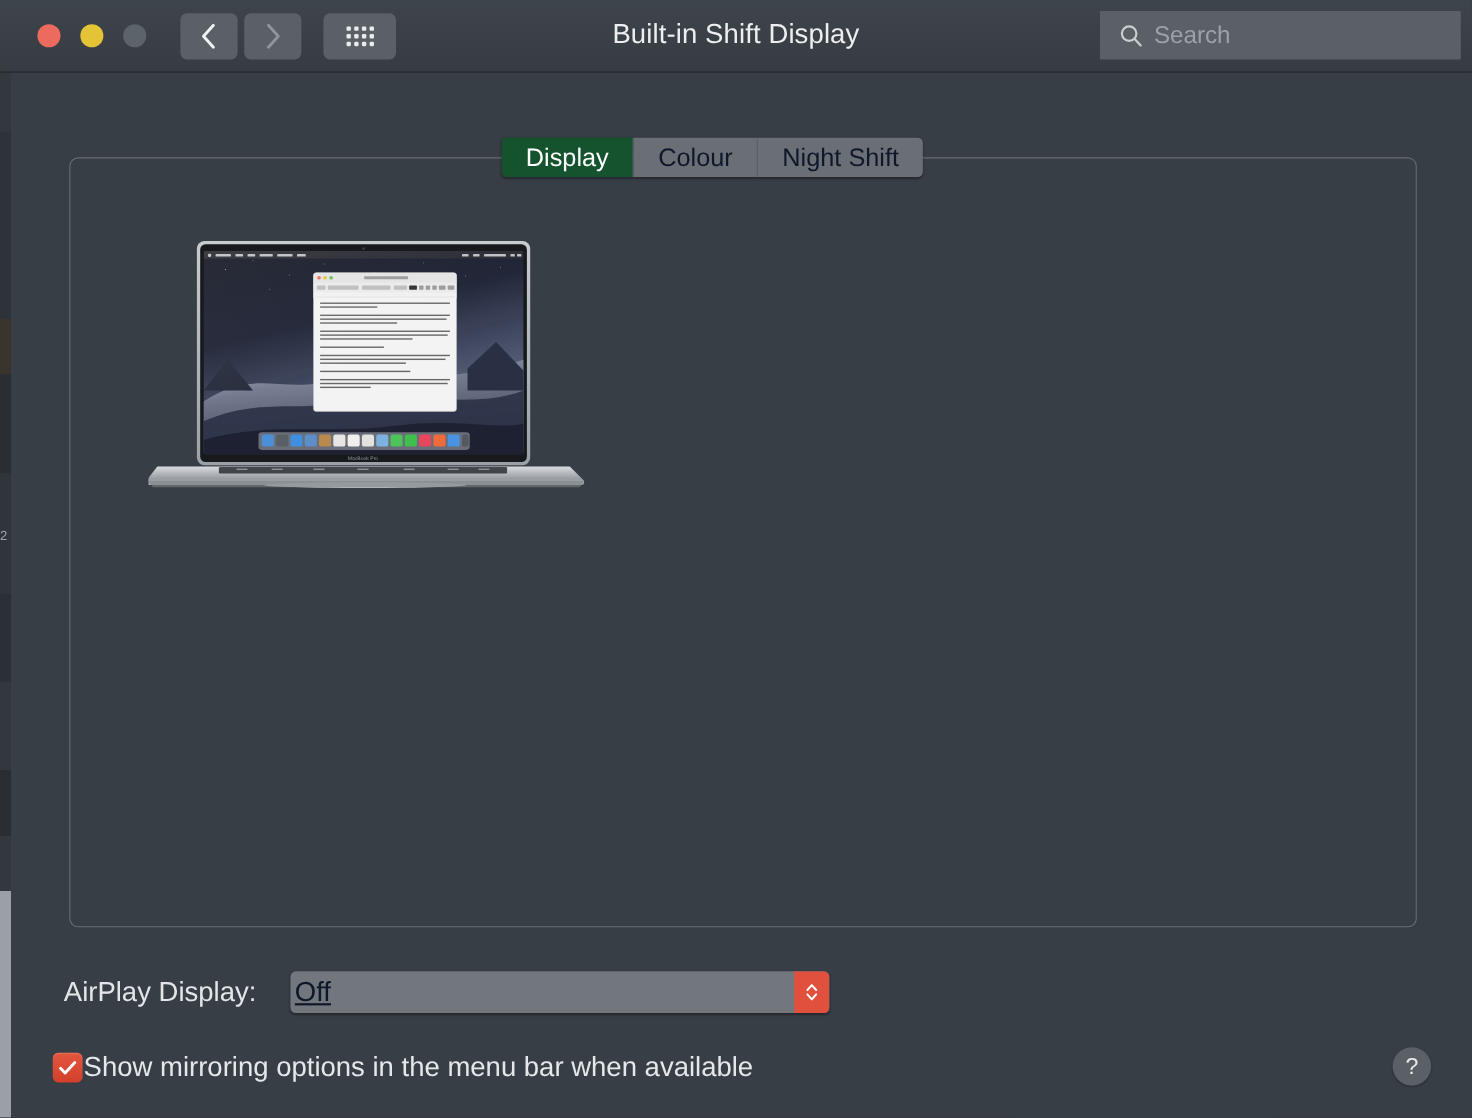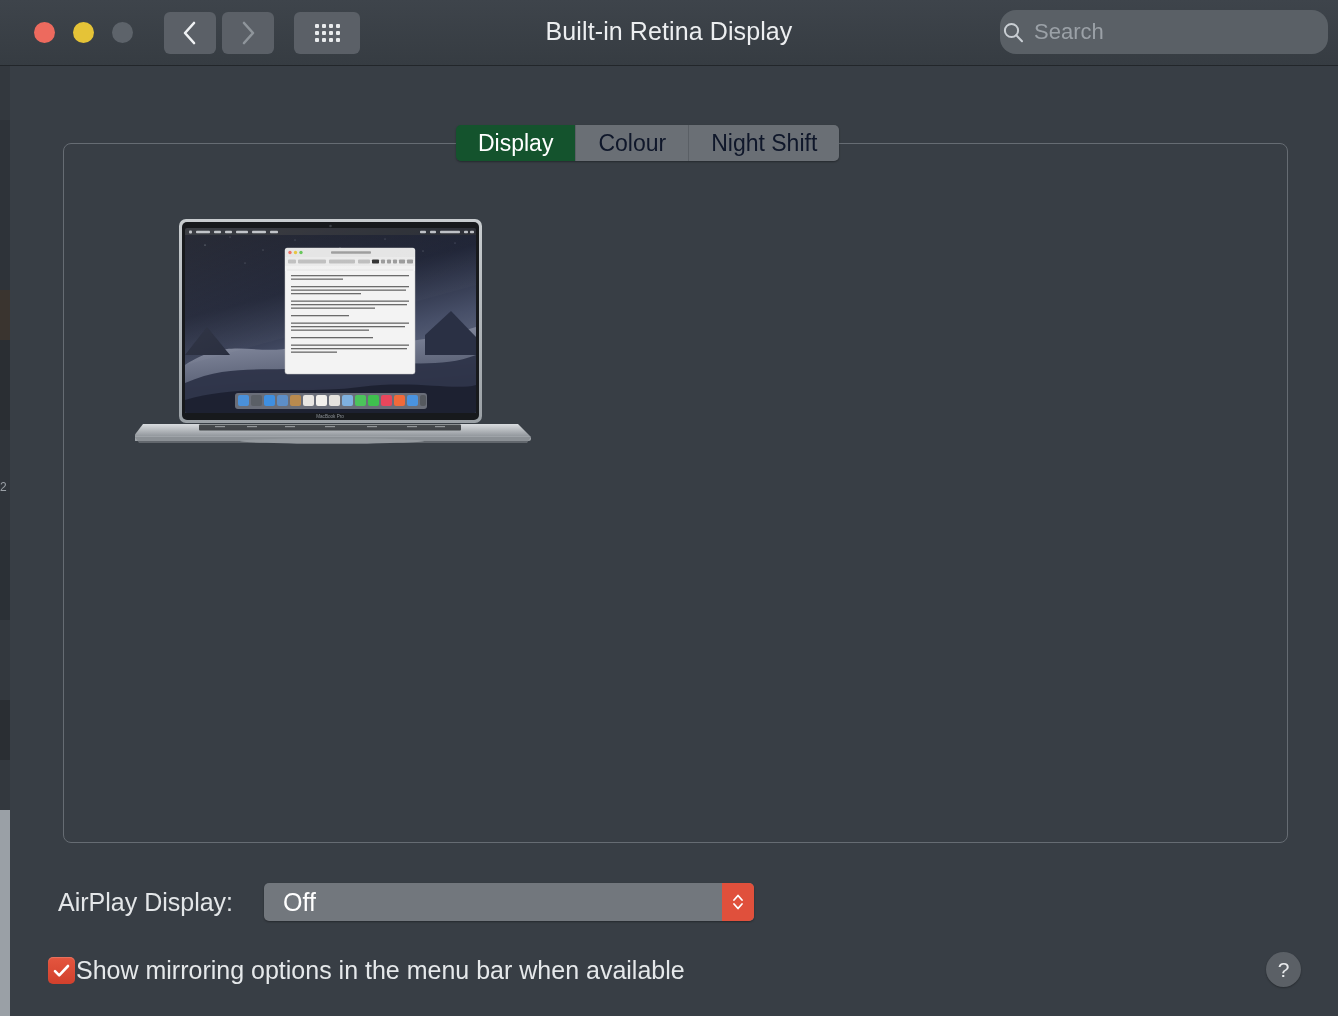--- a/index.html
+++ b/index.html
@@ -105,24 +105,24 @@
     text-align: center;
     font-size: 25px;
     color: #eceef0;
     letter-spacing: 0.1px;
   }
 
   .searchfield {
     position: absolute;
     right: 10px; top: 10px;
     width: 328px; height: 44px;
-    border-radius: 16px;
+    border-radius: 1px;
     background: #5a6066;
     display: flex; align-items: center;
-    padding-left: 2px;
+    padding-left: 17px;
   }
   .searchfield .sicon { width: 22px; height: 22px; flex: 0 0 auto; }
   .searchfield input {
     flex: 1 1 auto;
     background: transparent;
     border: none; outline: none;
     font-family: "Liberation Sans", sans-serif;
     font-size: 22px;
     color: #e8eaec;
     margin-left: 10px;
@@ -258,23 +258,24 @@
     left: 264px; top: 883px;
     width: 490px; height: 38px;
     border-radius: 5px;
     background: #72777d;
     display: flex; align-items: center;
     box-shadow: 0 1px 2px rgba(0,0,0,0.35);
     overflow: hidden;
   }
   .popup .value {
     flex: 1 1 auto;
-    padding-left: 19px;
+    padding-left: 4px;
     font-size: 25px;
-    color: #ffffff;
+    color: #0f172a;
+    text-decoration: underline;
   }
   .popup .stepper {
     flex: 0 0 auto;
     width: 32px; height: 38px;
     background: #e0503c;
     display: flex; flex-direction: column;
     align-items: center; justify-content: center;
     gap: 3px;
   }
   .popup .stepper svg { display: block; }
@@ -329,21 +330,21 @@
           <i></i>
           <i></i>
           <i></i>
         <i></i>
           <i></i>
           <i></i>
           <i></i>
       </div>
     </div>
 
-    <div class="win-title">Built-in Retina Display</div>
+    <div class="win-title">Built-in Shift Display</div>
 
     <div class="searchfield">
       <span class="sicon">
         <svg width="22" height="22" viewBox="0 0 22 22" aria-hidden="true">
           <circle cx="9.5" cy="9.5" r="6.6" fill="none" stroke="#c9ced3" stroke-width="2"></circle>
           <line x1="14.3" y1="14.3" x2="20" y2="20.3" stroke="#c9ced3" stroke-width="2" stroke-linecap="round"></line>
         </svg>
       </span>
       <input type="text" value="" placeholder="Search" style="">
     </div>

